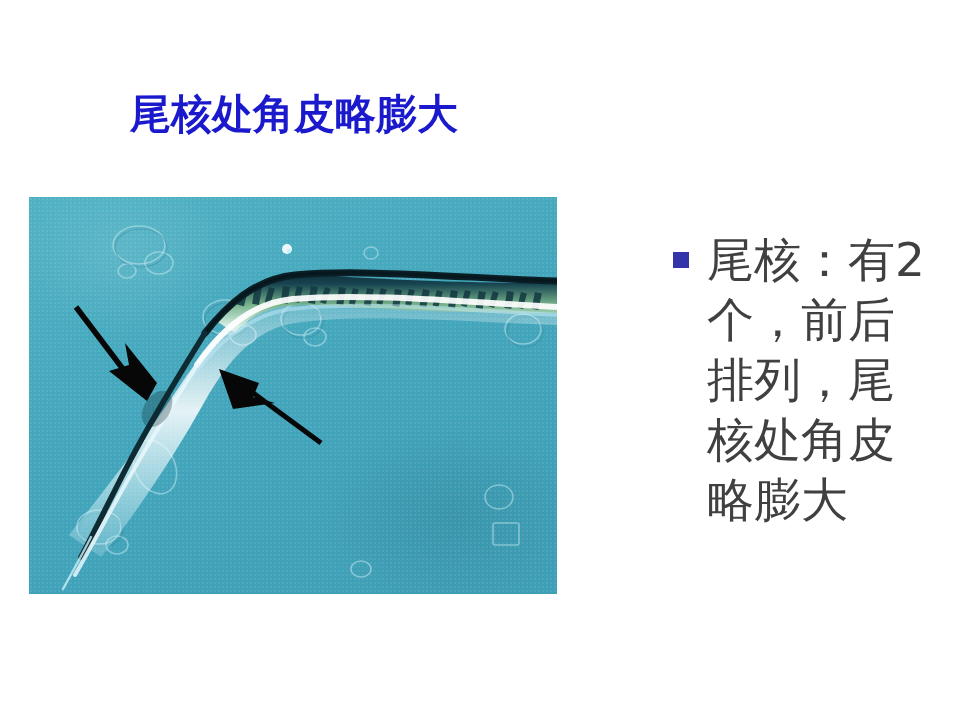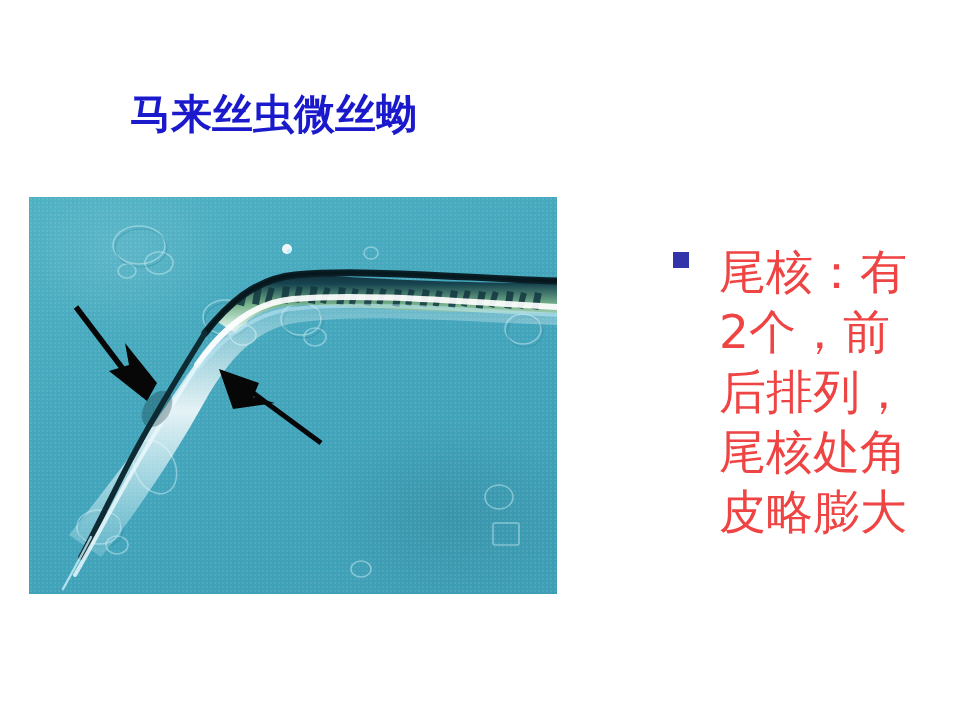--- a/index.html
+++ b/index.html
@@ -46,33 +46,33 @@
 
   
   .bullet-block{
     position:absolute;left:670px;top:230px;width:270px;
   }
   .bullet-marker{
     position:absolute;left:3px;top:22px;
     width:16px;height:16px;background:#3333AA;
   }
   .bullet-text{
-    margin:12px;padding:0 0 0 37px;
+    margin:0;padding:0 0 0 37px;
     font-size:47px;line-height:60px;
-    color:#ef4444;font-weight:normal;
+    color:#404040;font-weight:normal;
     font-family:"DejaVu Sans","Liberation Sans",sans-serif;
     word-break:break-all;
   }
 </style>
 </head>
 <body>
 
 <div class="slide">
 
-  <div class="title">马来丝虫微丝蚴</div>
+  <div class="title">尾核处角皮略膨大</div>
 
   <div class="photo">
     <div class="photo-bg"></div>
     <div class="grain"></div>
 
     <svg width="528" height="397" viewBox="0 0 528 397">
       <defs>
 
         <linearGradient id="sheath" x1="0" y1="0" x2="0" y2="1">
           <stop offset="0%" stop-color="#FFFFFF" stop-opacity="0.10"></stop>

